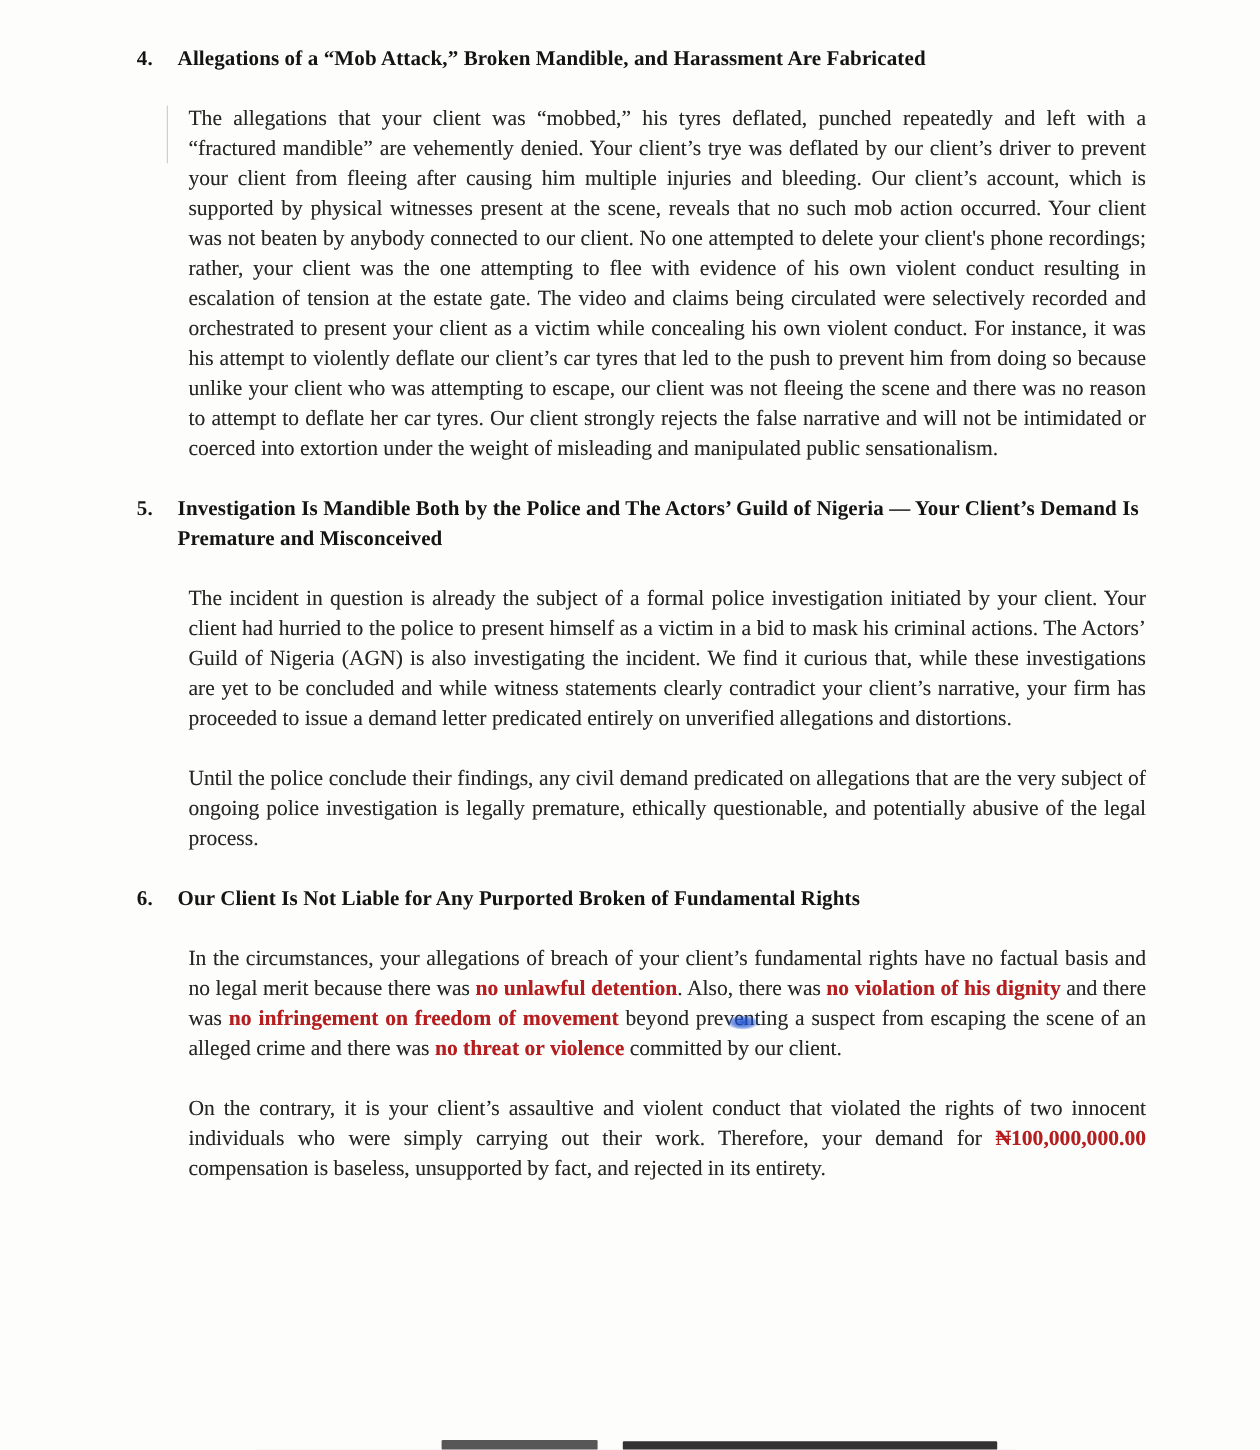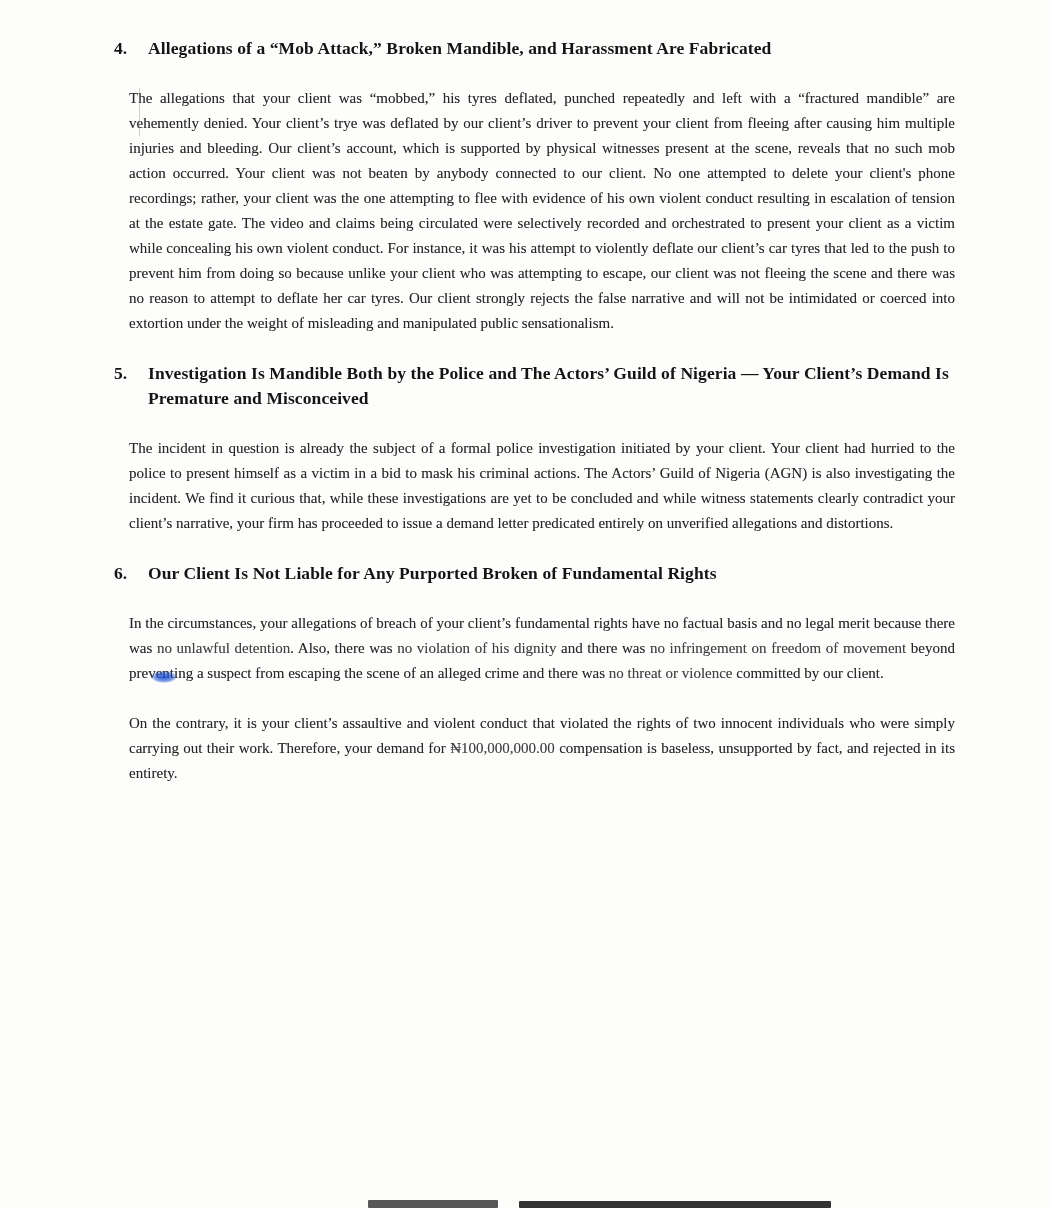--- a/index.html
+++ b/index.html
@@ -40,30 +40,30 @@
     line-height: 25px;
     letter-spacing: 0.1px;
   }
   .heading-number {
     flex: 0 0 34px;
   }
   .heading-title {
     flex: 1 1 auto;
   }
   .body-paragraph {
-    margin: 0 0 0 15px;
-    font-size: 15px;
+    margin: 0 0 0 43px;
+    font-size: 18px;
     line-height: 25px;
     text-align: justify;
     color: #262626;
     text-shadow: 0 0 0.4px rgba(40,40,40,0.35);
   }
   .bold-run {
-    font-weight: normal;
-    color: #404040;
+    font-weight: bold;
+    color: #b91c1c;
   }
   .smudged {
     position: relative;
   }
   .ink-blob {
     position: absolute;
     left: 34%;
     top: 38%;
     width: 26px;
     height: 12px;
@@ -112,20 +112,21 @@
           <span class="heading-title">Allegations of a “Mob Attack,” Broken Mandible, and Harassment Are Fabricated</span>
         </div>
         <p class="body-paragraph"><span class="text-run">The allegations that your client was “mobbed,” his tyres deflated, punched repeatedly and left with a “fractured mandible” are vehemently denied. Your client’s trye was deflated by our client’s driver to prevent your client from fleeing after causing him multiple injuries and bleeding. Our client’s account, which is supported by physical witnesses present at the scene, reveals that no such mob action occurred. Your client was not beaten by anybody connected to our client. No one attempted to delete your client's phone recordings; rather, your client was the one attempting to flee with evidence of his own violent conduct resulting in escalation of tension at the estate gate. The video and claims being circulated were selectively recorded and orchestrated to present your client as a victim while concealing his own violent conduct. For instance, it was his attempt to violently deflate our client’s car tyres that led to the push to prevent him from doing so because unlike your client who was attempting to escape, our client was not fleeing the scene and there was no reason to attempt to deflate her car tyres. Our client strongly rejects the false narrative and will not be intimidated or coerced into extortion under the weight of misleading and manipulated public sensationalism.</span></p>
       </section>
       <section class="document-section">
         <div class="section-heading">
           <span class="heading-number">5.</span>
           <span class="heading-title">Investigation Is Mandible Both by the Police and The Actors’ Guild of Nigeria — Your Client’s Demand Is Premature and Misconceived</span>
         </div>
         <p class="body-paragraph"><span class="text-run">The incident in question is already the subject of a formal police investigation initiated by your client. Your client had hurried to the police to present himself as a victim in a bid to mask his criminal actions. The Actors’ Guild of Nigeria (AGN) is also investigating the incident. We find it curious that, while these investigations are yet to be concluded and while witness statements clearly contradict your client’s narrative, your firm has proceeded to issue a demand letter predicated entirely on unverified allegations and distortions.</span></p>
+        <p class="body-paragraph"><span class="text-run">Until the police conclude their findings, any civil demand predicated on allegations that are the very subject of ongoing police investigation is legally premature, ethically questionable, and potentially abusive of the legal process.</span></p>
       </section>
       <section class="document-section">
         <div class="section-heading">
           <span class="heading-number">6.</span>
           <span class="heading-title">Our Client Is Not Liable for Any Purported Broken of Fundamental Rights</span>
         </div>
         <p class="body-paragraph"><span class="text-run">In the circumstances, your allegations of breach of your client’s fundamental rights have no factual basis and no legal merit because there was </span><span class="bold-run">no unlawful detention</span><span class="text-run">. Also, there was </span><span class="bold-run">no violation of his dignity</span><span class="text-run"> and there was </span><span class="bold-run">no infringement on freedom of movement</span><span class="text-run"> beyond </span><span class="text-run smudged">preventing<i class="ink-blob"></i></span><span class="text-run"> a suspect from escaping the scene of an alleged crime and there was </span><span class="bold-run">no threat or violence</span><span class="text-run"> committed by our client.</span></p>
         <p class="body-paragraph"><span class="text-run">On the contrary, it is your client’s assaultive and violent conduct that violated the rights of two innocent individuals who were simply carrying out their work. Therefore, your demand for </span><span class="bold-run">₦100,000,000.00</span><span class="text-run"> compensation is baseless, unsupported by fact, and rejected in its entirety.</span></p>
       </section>
     </div>

